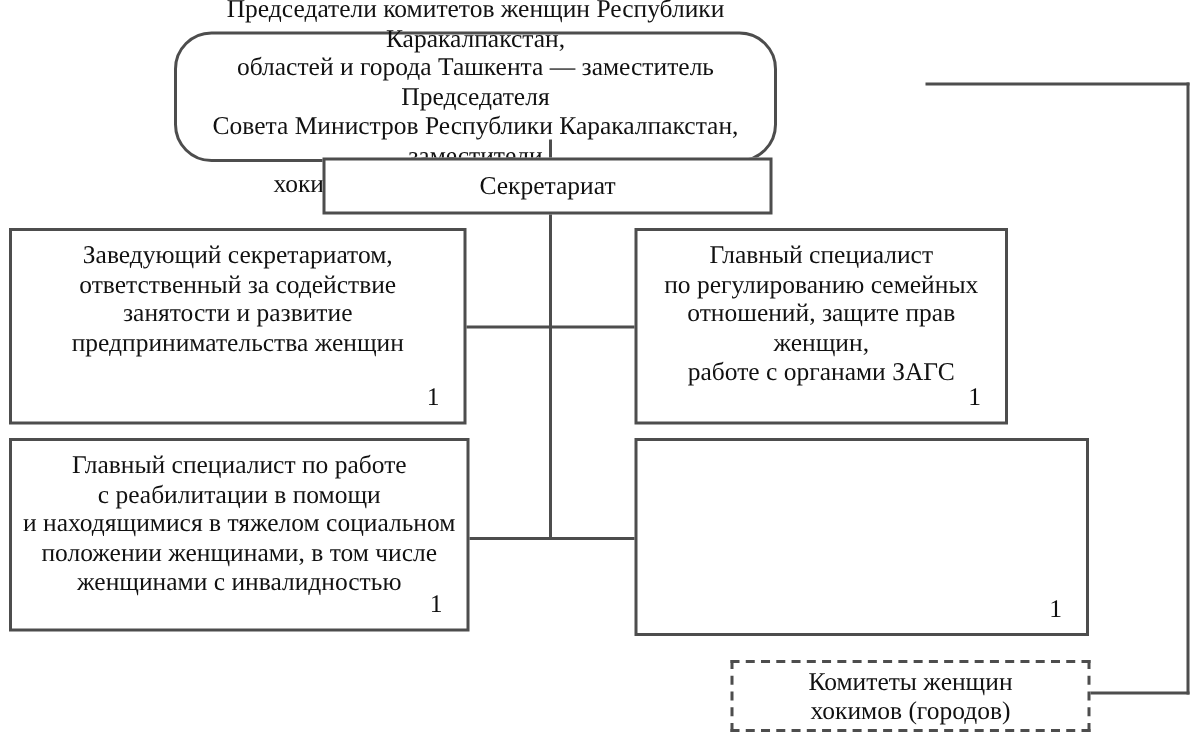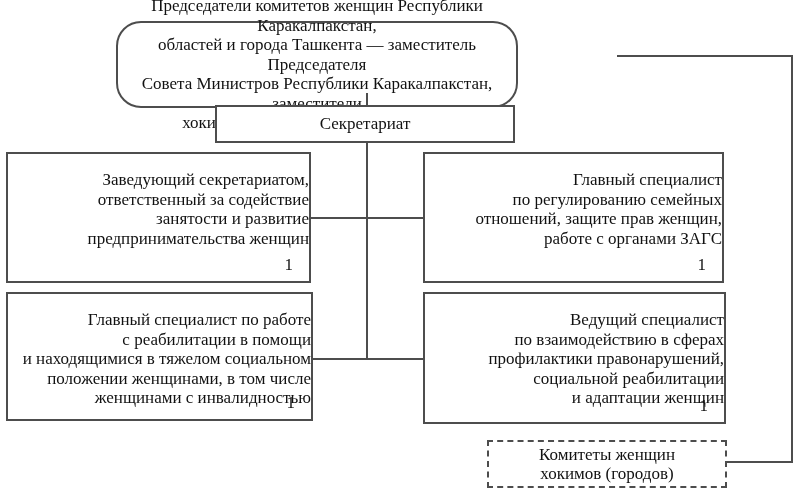--- a/index.html
+++ b/index.html
@@ -10,30 +10,30 @@
     color:var(--text); font-size:17px; line-height:19.5px;
   }
   .node {
     position:absolute; box-sizing:border-box;
     border:2px solid var(--line); background:var(--bg);
     display:flex; flex-direction:column; align-items:center;
     text-align:center;
   }
   .node .node-text { white-space:pre-line; width:100%; }
   .v-center { justify-content:center; }
-  .v-top { justify-content:flex-start; padding-top:16px;text-align:right; }
+  .v-top { justify-content:flex-start; padding-top:6px; }
   .node .count { position:absolute; bottom:8px; right:16px; line-height:17px; }
   .dashed { border-style:dashed; }
   .line { position:absolute; background:var(--line); }
 
   
   .n-top         { left:116px; top:21px;   width:402px; height:87px;border-radius:25px; }
   .n-secretariat { left:215px; top:105px; width:300px; height:38px; }
   .n-b1          { left:6px;   top:152px; width:305px; height:131px; }
-  .n-b2          { left:423px; top:152px; width:301px; height:131px; }
+  .n-b2          { left:423px; top:152px; width:249px; height:131px; }
   .n-b3          { left:6px;   top:292px; width:307px; height:129px; }
   .n-b4          { left:423px; top:292px; width:303px; height:132px; }
   .n-committees  { left:487px; top:440px; width:240px; height:48px; }
 
   .c1 { left:366px; top:93px;  width:2px;   height:12px; }
   .c2 { left:366px; top:143px; width:2px;   height:216px; }
   .c3 { left:311px; top:217px; width:112px; height:2px; }
   .c4 { left:313px; top:358px; width:110px; height:2px; }
   .c5 { left:617px; top:55px;  width:176px; height:2px; }
   .c6 { left:791px; top:55px;  width:2px;   height:408px; }
@@ -74,25 +74,20 @@
   <div class="node n-b3 v-top">
     <div class="node-text">Главный специалист по работе
 с реабилитации в помощи
 и находящимися в тяжелом социальном
 положении женщинами, в том числе
 женщинами с инвалидностью</div>
     <div class="count">1</div>
   </div>
 
   <div class="node n-b4 v-top">
-    <div class="node-text">Ведущий специалист
-по взаимодействию в сферах
-профилактики правонарушений,
-социальной реабилитации
-и адаптации женщин</div>
     <div class="count">1</div>
   </div>
 
   <div class="node n-committees dashed v-center">
     <div class="node-text">Комитеты женщин
 хокимов (городов)</div>
   </div>
 
   <div class="line c1"></div>
   <div class="line c2"></div>

